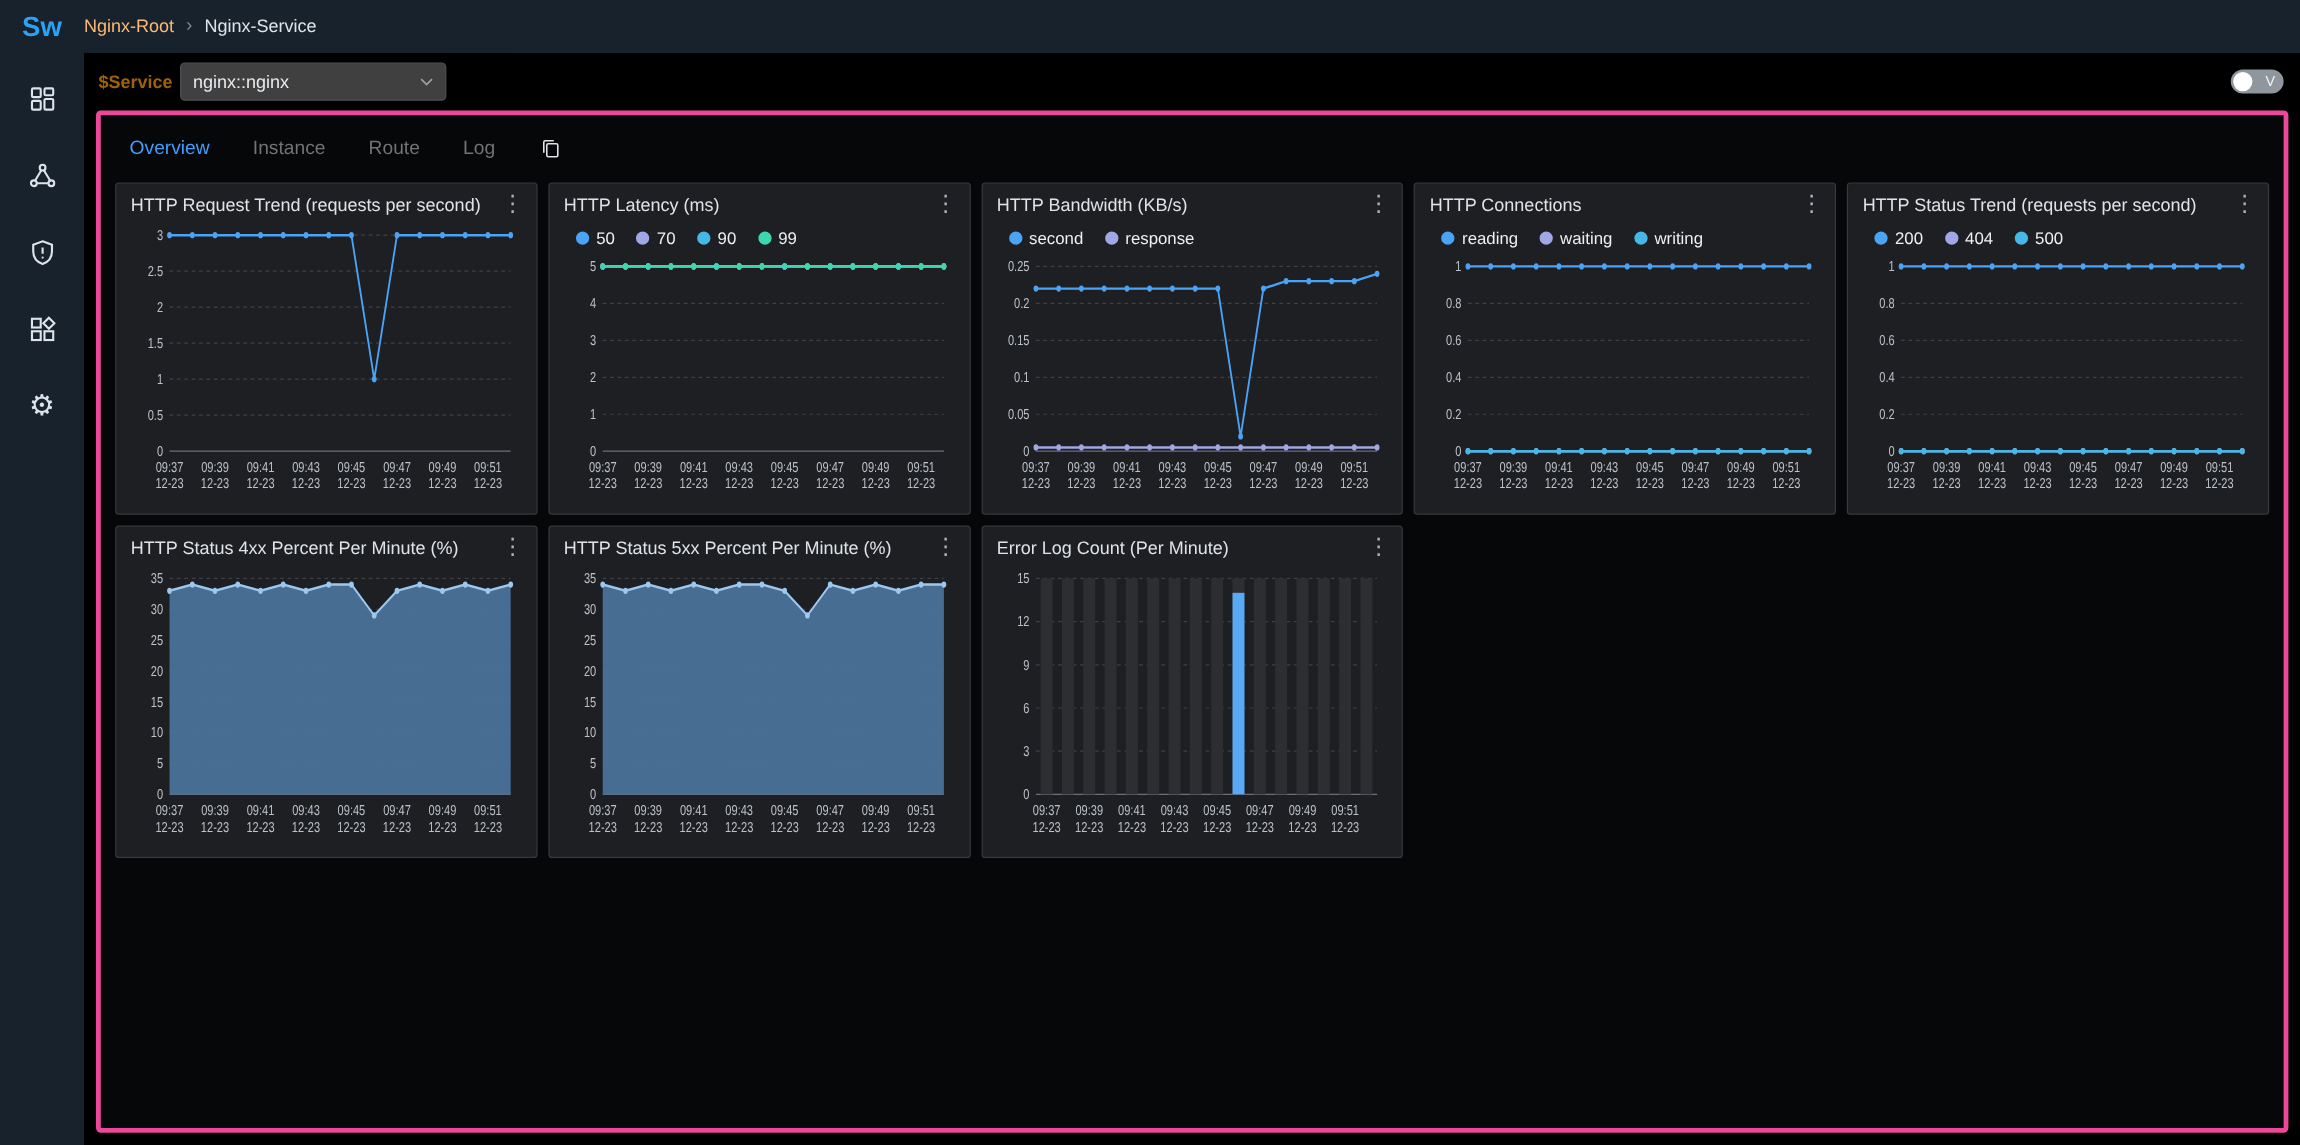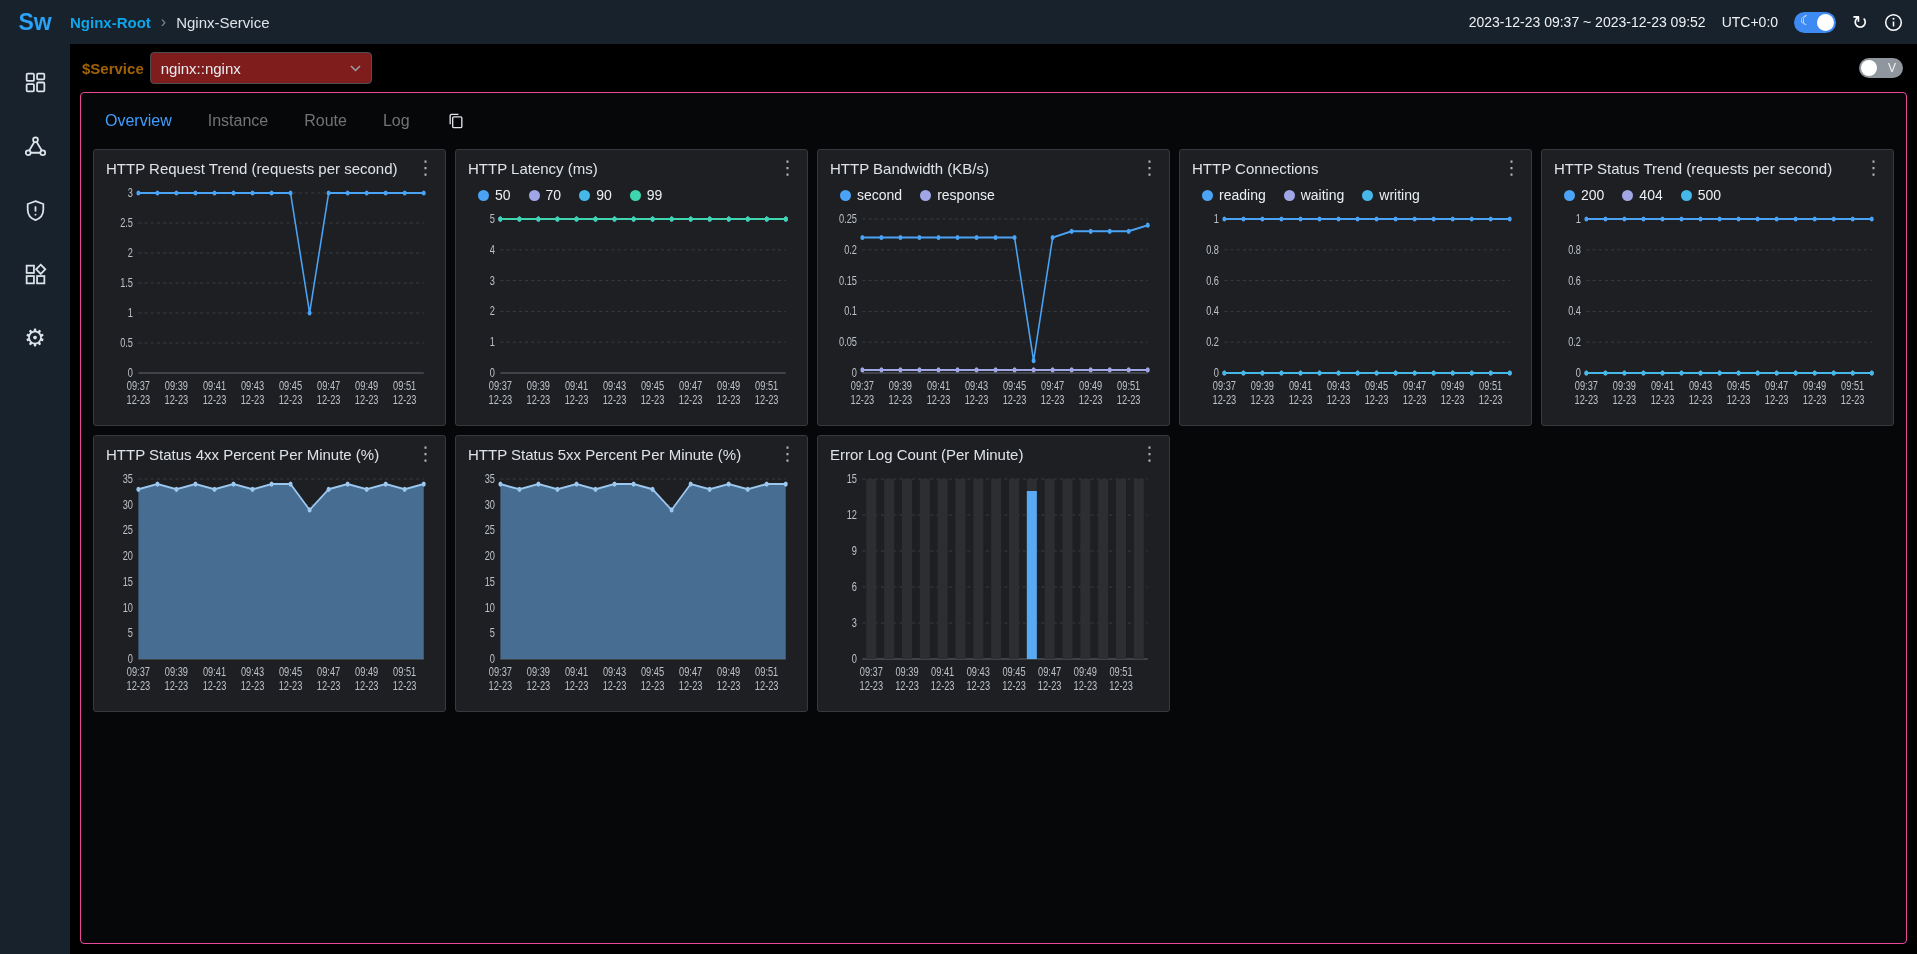--- a/index.html
+++ b/index.html
@@ -2,47 +2,47 @@
 <html><head>
 <meta charset="utf-8">
 <style>
   * { margin:0; padding:0; box-sizing:border-box; }
   html,body { width:1917px; height:954px; background:#000; font-family:"Liberation Sans",sans-serif; color:#e6e6e6; overflow:hidden; }
 
   
   .app-header { position:fixed; top:0; left:0; right:0; height:44px; background:#18222d; display:flex; align-items:center; z-index:20; }
   .logo { width:70px; text-align:center; color:#2aa2f5; font-weight:bold; font-size:23px; cursor:pointer; }
   .breadcrumb { display:flex; align-items:center; gap:10px; font-size:15px; }
-  .crumb-root { font-weight:bold; color:#0ea5e9; cursor:pointer; }
+  .crumb-root { font-weight:normal; color:#fdba74; cursor:pointer; }
   .crumb-sep { color:#7f8893; font-size:16px; }
   .crumb-cur { color:#dde3e9; cursor:pointer; }
   .header-right { margin-left:auto; display:flex; align-items:center; gap:16px; padding-right:14px; }
   .time-range { font-size:14px; color:#eef1f4; cursor:pointer; }
   .tz { font-size:14px; color:#eef1f4; cursor:pointer; }
   .theme-toggle { width:42px; height:21px; border-radius:11px; background:#3d8af2; position:relative; cursor:pointer; flex:0 0 auto; }
   .theme-toggle .moon { position:absolute; left:6px; top:1px; font-size:13px; color:#fff; }
   .theme-toggle .knob { position:absolute; right:2px; top:2px; width:17px; height:17px; border-radius:50%; background:#fff; }
   .hdr-ico { color:#fff; font-size:19px; line-height:1; cursor:pointer; display:flex; align-items:center; }
 
   
   .sidebar { position:fixed; top:44px; left:0; bottom:0; width:70px; background:#18222d; display:flex; flex-direction:column; align-items:center; padding-top:24px; gap:36px; z-index:10; }
   .side-item { width:28px; height:28px; display:flex; align-items:center; justify-content:center; color:#dce3ea; cursor:pointer; }
   .side-item svg { stroke:#dce3ea; fill:none; stroke-width:1.7; width:25px; height:25px; }
   .side-item .glyph { font-size:24px; color:#dce3ea; }
 
   
   .main { position:absolute; left:70px; top:44px; right:0; bottom:0; background:#000; }
   .service-bar { height:48px; display:flex; align-items:center; padding-left:12px; }
   .service-label { font-weight:bold; font-size:15px; color:#a16207; margin-right:6px; }
-  .service-select { width:222px; height:32px; background:#7f1d1d; border:1px solid #4a4f55; border-radius:4px; display:flex; align-items:center; justify-content:space-between; padding:0 10px; font-size:15px; color:#e9ecef; cursor:pointer; }
+  .service-select { width:222px; height:32px; background:#404040; border:1px solid #4a4f55; border-radius:4px; display:flex; align-items:center; justify-content:space-between; padding:0 10px; font-size:15px; color:#e9ecef; cursor:pointer; }
   .version-toggle { margin-left:auto; margin-right:14px; width:44px; height:20px; border-radius:10px; background:#8f969e; position:relative; cursor:pointer; }
   .version-toggle .knob { position:absolute; left:2px; top:2px; width:16px; height:16px; border-radius:50%; background:#fff; }
   .version-toggle .v-label { position:absolute; right:7px; top:3px; font-size:12px; color:#f2f2f2; }
 
-  .panel { margin:0 10px; height:852px; border:1px solid #ec4899; border-radius:4px; background:#060708; }
+  .panel { margin:0 10px; height:852px; border:4px solid #ec4899; border-radius:4px; background:#060708; }
   .tabs-row { display:flex; align-items:center; gap:36px; padding:18px 20px 18px 24px; }
   .tabs-items { display:flex; align-items:center; gap:36px; }
   .tab { font-size:16px; color:#737373; cursor:pointer; }
   .tab.active { color:#409eff; }
   .tab-icon { cursor:pointer; display:flex; align-items:center; }
   .tab-icon svg { stroke:#dfe3e8; fill:none; stroke-width:1.6; width:20px; height:20px; }
 
   .charts-grid { display:grid; grid-template-columns:repeat(5,1fr); gap:9px; padding:0 12px 12px; }
   .card { background:#1d1f22; border:1px solid #36393d; border-radius:3px; height:277px; position:relative; padding:10px 12px 6px; overflow:hidden; }
   .card-title { font-size:15px; color:#dfe3e8; padding-right:24px; white-space:nowrap; overflow:hidden; }
@@ -56,36 +56,20 @@
 </head>
 <body>
 
 <header class="app-header">
   <div class="logo">Sw</div>
   <nav class="breadcrumb">
     <span class="crumb-root">Nginx-Root</span>
     <span class="crumb-sep">›</span>
     <span class="crumb-cur">Nginx-Service</span>
   </nav>
-  <div class="header-right">
-    <span class="time-range">2023-12-23 09:37 ~ 2023-12-23 09:52</span>
-    <span class="tz">UTC+0:0</span>
-    <span class="theme-toggle">
-      <span class="moon">☾</span>
-      <span class="knob"></span>
-    </span>
-    <span class="hdr-ico">↻</span>
-    <span class="hdr-ico">
-      <svg viewBox="0 0 20 20" width="19" height="19">
-        <circle cx="10" cy="10" r="8.2" fill="none" stroke="#ffffff" stroke-width="1.6"></circle>
-        <line x1="10" y1="9" x2="10" y2="14.2" stroke="#ffffff" stroke-width="1.6"></line>
-        <circle cx="10" cy="6" r="1.05" fill="#ffffff"></circle>
-      </svg>
-    </span>
-  </div>
 </header>
 
 <aside class="sidebar">
   <div class="side-item">
     <svg viewBox="0 0 24 24">
       <rect x="3.5" y="3.5" width="7" height="7" rx="1"></rect>
       <rect x="13.5" y="3.5" width="7" height="5.5" rx="1"></rect>
       <rect x="3.5" y="13.5" width="7" height="7" rx="1"></rect>
       <rect x="13.5" y="12" width="7" height="8.5" rx="1"></rect>
     </svg>

